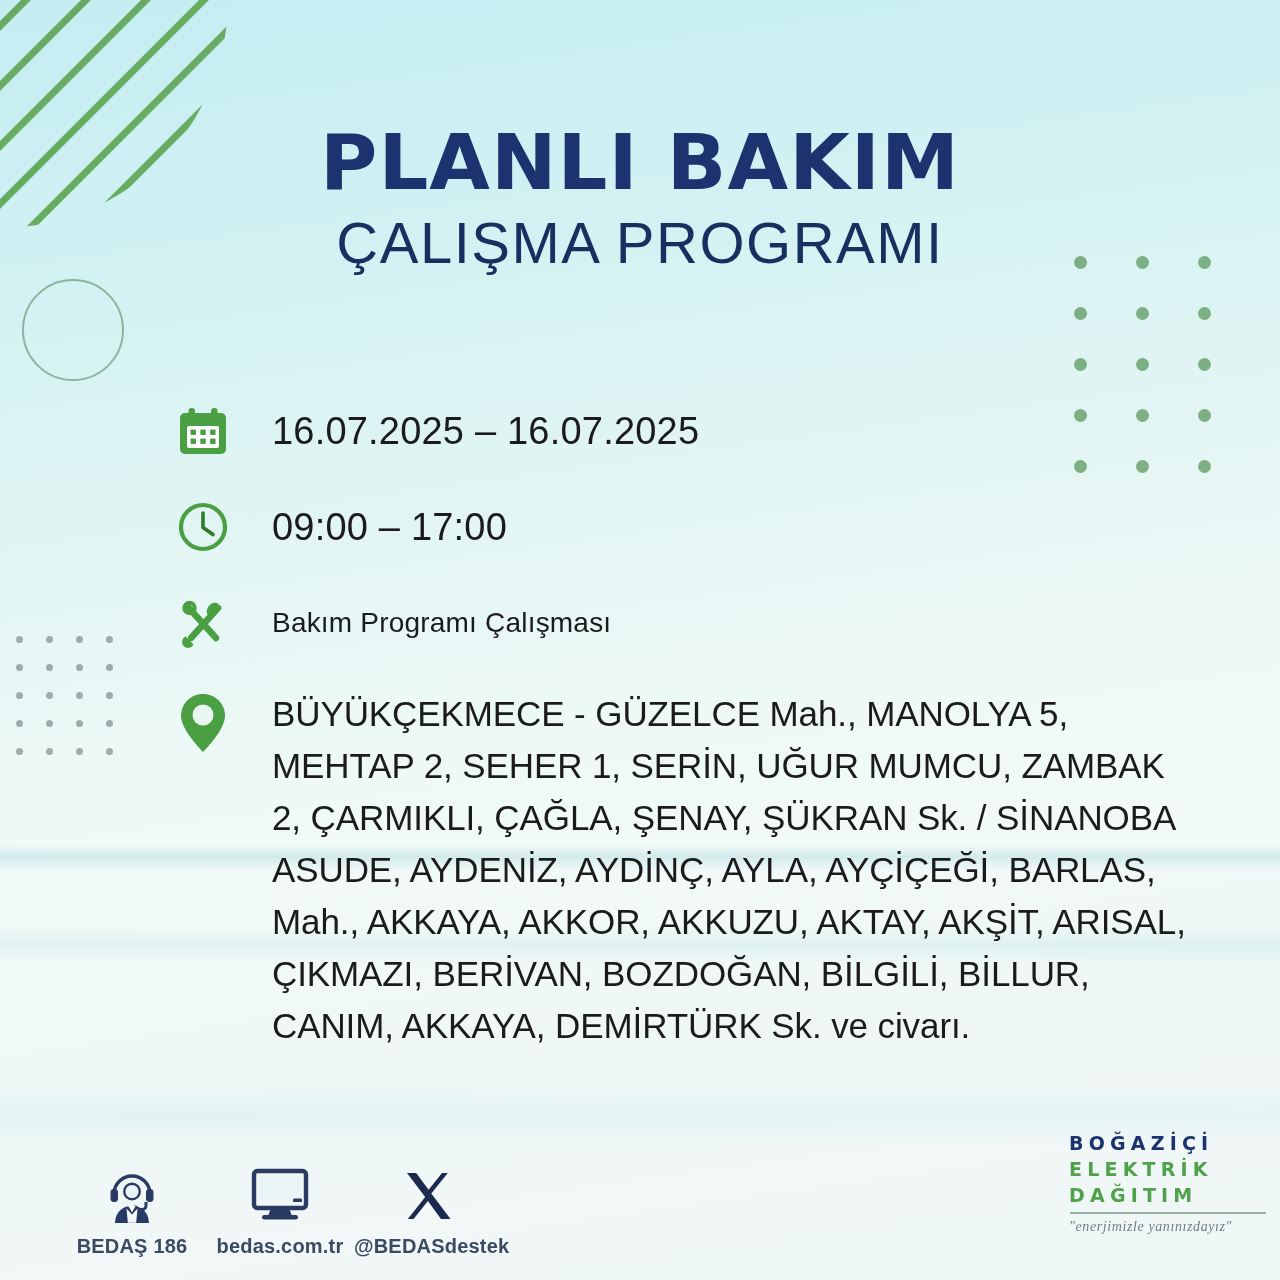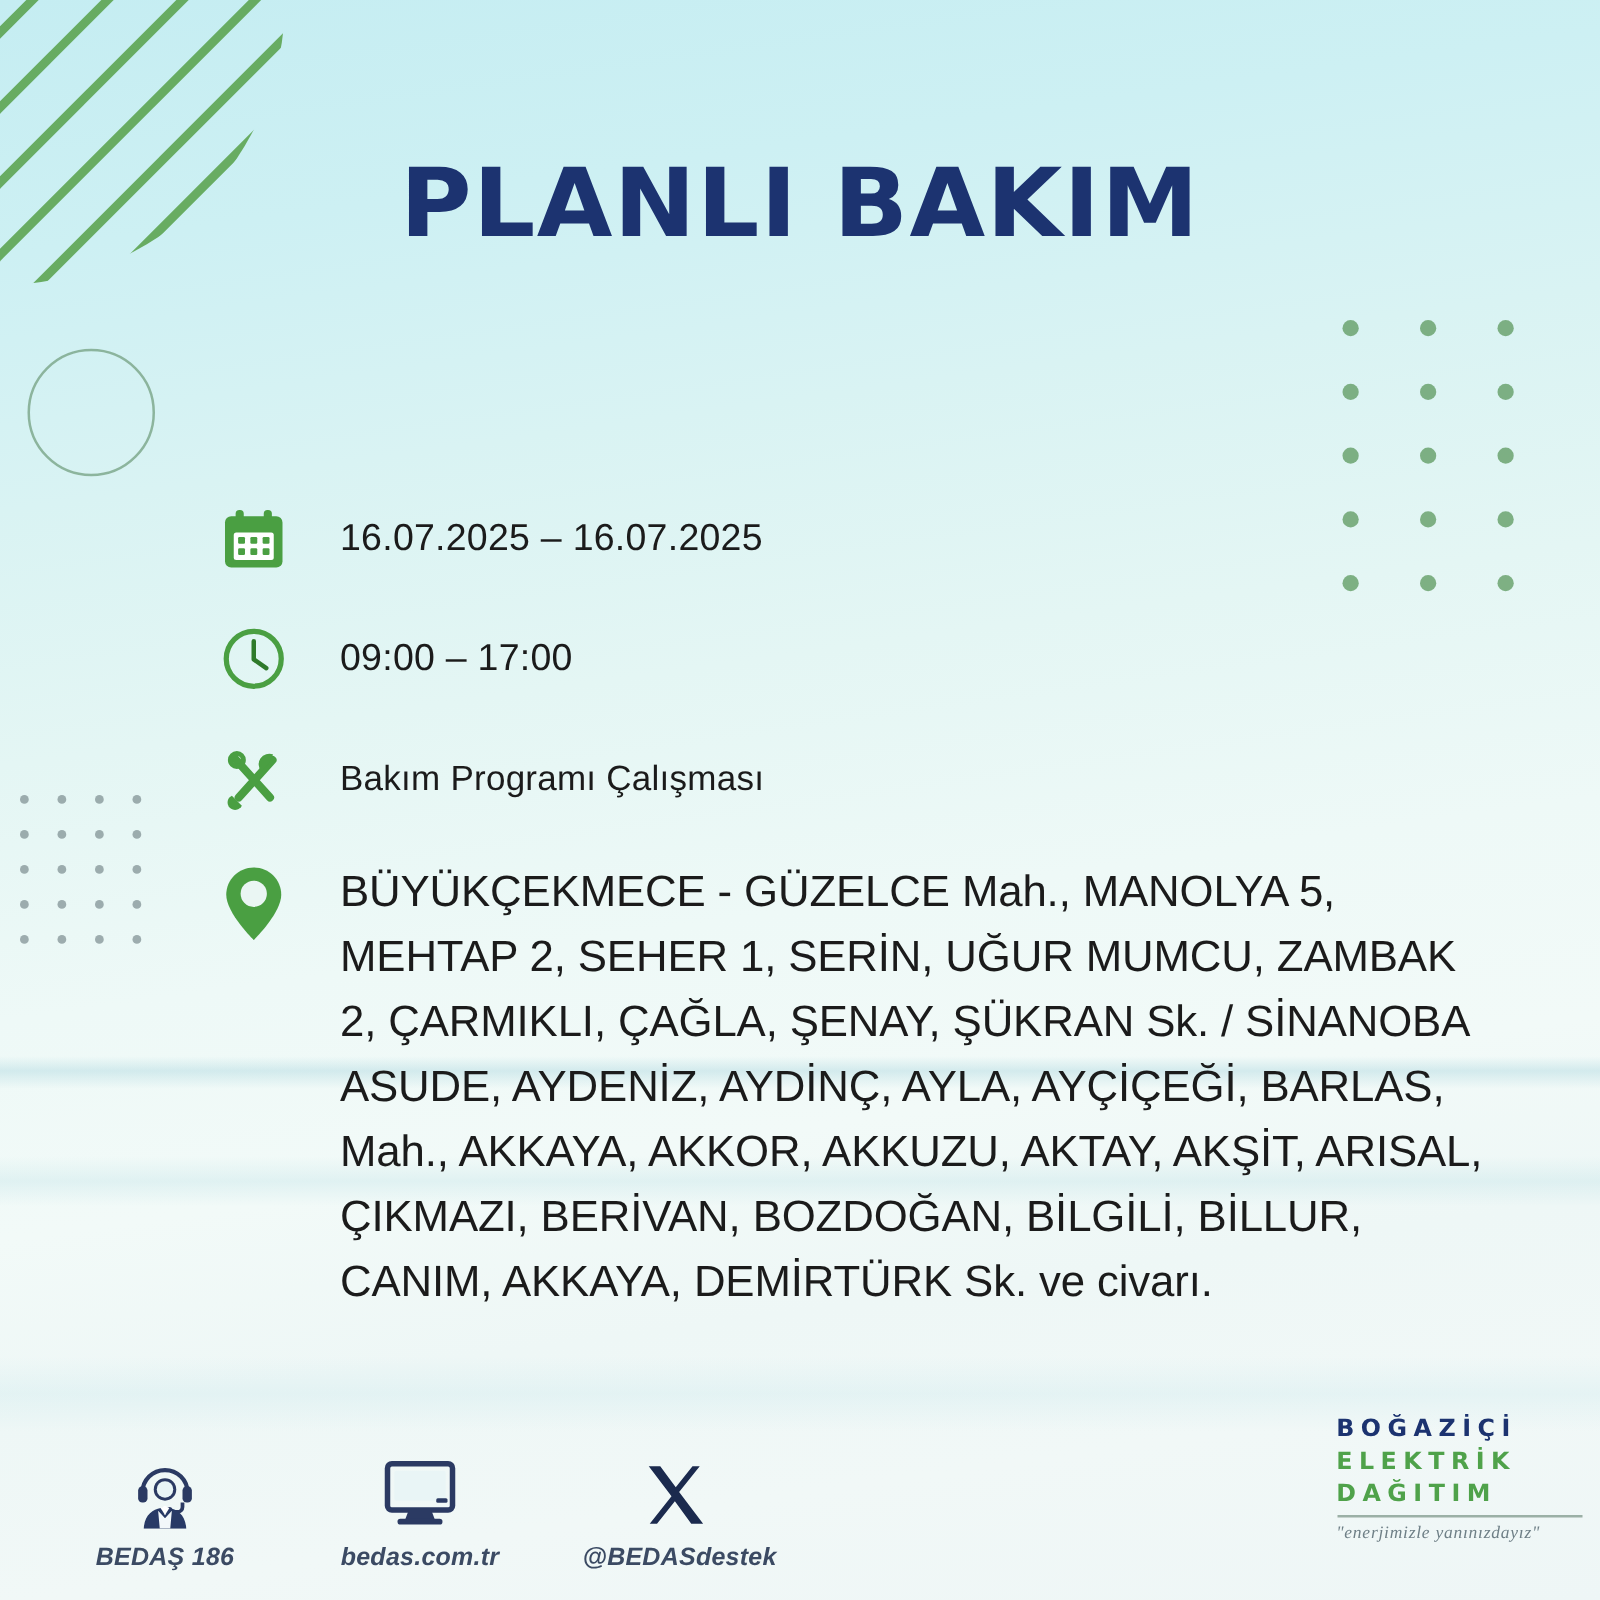--- a/index.html
+++ b/index.html
@@ -160,21 +160,21 @@
     justify-content: center;
   }
   .row .txt {
     flex: 1;
     padding-left: 38px;
     color: #1b1b1b;
   }
 
   .row-date .txt,
   .row-time .txt {
-    font-size: 30px;
+    font-size: 38px;
     line-height: 62px;
     letter-spacing: 0.2px;
   }
   .row-work .txt {
     font-size: 28px;
     line-height: 62px;
     letter-spacing: 0.2px;
   }
   .row-loc {
     margin-bottom: 0;
@@ -199,22 +199,20 @@
     bottom: 22px;
     width: 1280px;
     height: 120px;
   }
   .contacts {
     position: absolute;
     left: 58px;
     bottom: 0;
     display: flex;
     align-items: flex-end;
-    gap: 56px;
-    font-style: italic;
   }
   .contact {
     width: 148px;
     text-align: center;
   }
   .contact .cico {
     height: 62px;
     display: flex;
     align-items: flex-end;
     justify-content: center;
@@ -333,20 +331,21 @@
       <div class="dot"></div>
       <div class="dot"></div>
     <div class="dot"></div>
       <div class="dot"></div>
       <div class="dot"></div>
       <div class="dot"></div>
   </div>
 
   <div class="title-block">
     <h1 class="title-main">PLANLI BAKIM</h1>
+    <h2 class="title-sub">ÇALIŞMA PROGRAMI</h2>
   </div>
 
   <div class="info">
 
     <div class="row row-date">
       <div class="ico">
         <svg width="54" height="54" viewBox="0 0 54 54">
           <rect x="12.5" y="4" width="6.5" height="13" rx="3" fill="#4a9f42"></rect>
           <rect x="35" y="4" width="6.5" height="13" rx="3" fill="#4a9f42"></rect>
           <rect x="4" y="9" width="46" height="41" rx="5" fill="#4a9f42"></rect>

